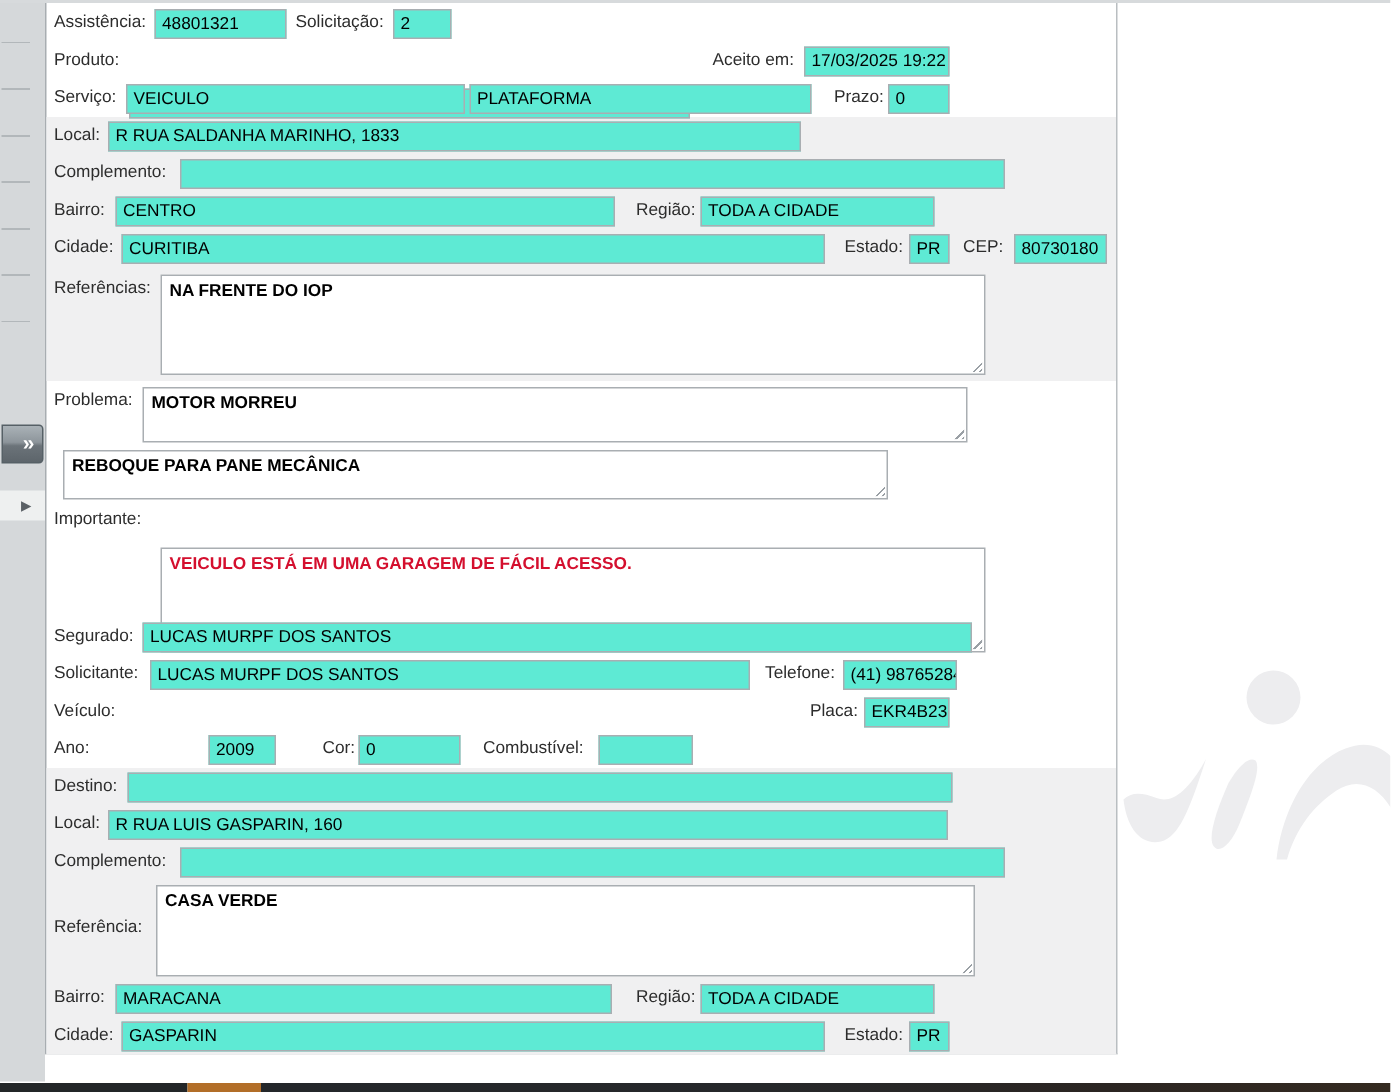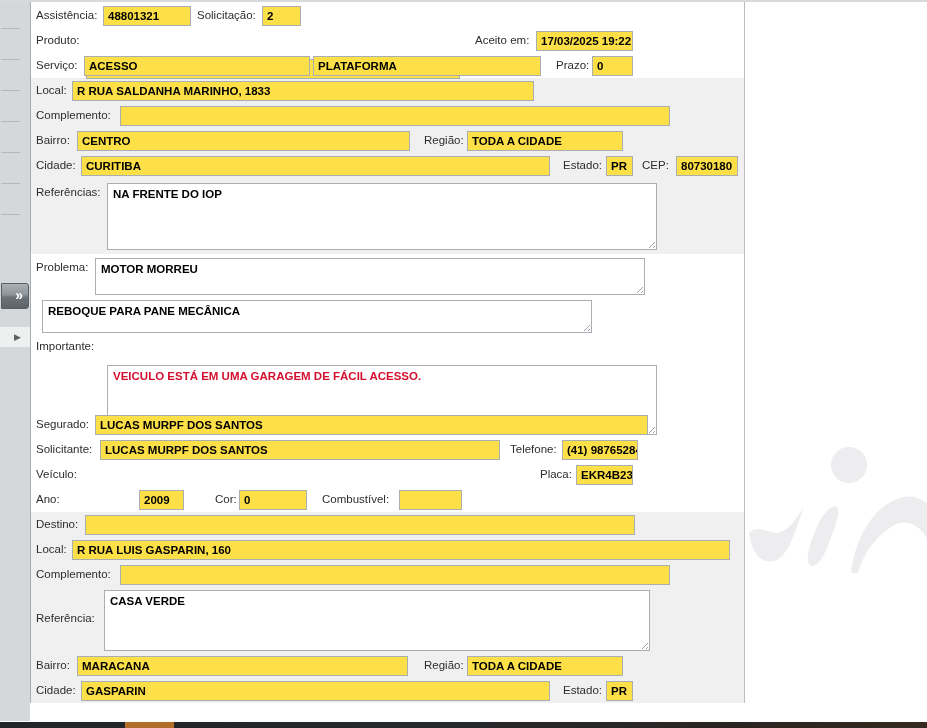--- a/index.html
+++ b/index.html
@@ -22,22 +22,22 @@
   .lightband{position:absolute;left:0;top:327px;width:30px;height:20px;background:#eef0f0;}
   .expand-arrow{position:absolute;left:14px;top:330px;color:#5a6065;font-size:9px;line-height:14px;}
   
   .panel{position:absolute;left:30px;top:2px;width:715px;height:701px;background:#ffffff;
     border-left:1px solid #a8adb1;border-right:1px solid #b9bec1;border-bottom:1px solid #cfd2d4;
     box-sizing:border-box;}
   .sec-gray1{position:absolute;left:31px;top:78px;width:713px;height:176px;background:#f0f0f1;}
   .sec-gray2{position:absolute;left:31px;top:512px;width:713px;height:191px;background:#f0f0f1;}
   
   .lbl{position:absolute;font-size:11.5px;color:#2d2d2d;white-space:nowrap;}
-  .inp{position:absolute;box-sizing:border-box;height:20px;background:#fde047;
-    border:1px solid #a9aeb2;font-size:11.5px;font-weight:bold;color:#000000;
+  .inp{position:absolute;box-sizing:border-box;height:20px;background:#5eead4;
+    border:1px solid #a9aeb2;font-size:11.5px;font-weight:normal;color:#000000;
     padding:3px 3px 0 4px;white-space:nowrap;overflow:hidden;}
   .ta{position:absolute;box-sizing:border-box;background:#ffffff;border:1px solid #a9aeb2;
     font-size:11.5px;font-weight:bold;color:#000000;padding:4px 5px;overflow:hidden;}
   .ta::after{content:"";position:absolute;right:1px;bottom:1px;width:9px;height:9px;
     background:repeating-linear-gradient(135deg,transparent 0 2px,#9aa0a5 2px 3px);
     clip-path:polygon(100% 0,100% 100%,0 100%);}
   .red{color:var(--red_text,#d40f2e);margin-top:28px;}
   
   .watermark{position:absolute;left:740px;top:420px;width:187px;height:200px;pointer-events:none;}
   
@@ -68,21 +68,21 @@
   <span class="inp" style="left:103px;top:6px;width:88px">48801321</span>
   <span class="lbl" style="left:197px;top:9px">Solicitação:</span>
   <span class="inp" style="left:262px;top:6px;width:39px">2</span>
 
   <span class="lbl" style="left:36px;top:34px">Produto:</span>
   <span class="inp red" style="left:86px;top:31px;width:374px">PIER</span>
   <span class="lbl" style="left:475px;top:34px">Aceito em:</span>
   <span class="inp" style="left:536px;top:31px;width:97px">17/03/2025 19:22</span>
 
   <span class="lbl" style="left:36px;top:59px">Serviço:</span>
-  <span class="inp" style="left:84px;top:56px;width:226px">ACESSO</span>
+  <span class="inp" style="left:84px;top:56px;width:226px">VEICULO</span>
   <span class="inp" style="left:313px;top:56px;width:228px">PLATAFORMA</span>
   <span class="lbl" style="left:556px;top:59px">Prazo:</span>
   <span class="inp" style="left:592px;top:56px;width:41px">0</span>
 
   <span class="lbl" style="left:36px;top:84px">Local:</span>
   <span class="inp" style="left:72px;top:81px;width:462px">R RUA SALDANHA MARINHO, 1833</span>
 
   <span class="lbl" style="left:36px;top:109px">Complemento:</span>
   <span class="inp" style="left:120px;top:106px;width:550px"></span>
 
@@ -125,21 +125,21 @@
   <span class="inp" style="left:139px;top:490px;width:45px">2009</span>
   <span class="lbl" style="left:215px;top:493px">Cor:</span>
   <span class="inp" style="left:239px;top:490px;width:68px">0</span>
   <span class="lbl" style="left:322px;top:493px">Combustível:</span>
   <span class="inp" style="left:399px;top:490px;width:63px"></span>
 
   <span class="lbl" style="left:36px;top:518px">Destino:</span>
   <span class="inp" style="left:85px;top:515px;width:550px"></span>
 
   <span class="lbl" style="left:36px;top:543px">Local:</span>
-  <span class="inp" style="left:72px;top:540px;width:658px">R RUA LUIS GASPARIN, 160</span>
+  <span class="inp" style="left:72px;top:540px;width:560px">R RUA LUIS GASPARIN, 160</span>
 
   <span class="lbl" style="left:36px;top:568px">Complemento:</span>
   <span class="inp" style="left:120px;top:565px;width:550px"></span>
 
   <span class="lbl" style="left:36px;top:612px">Referência:</span>
   <div class="ta" style="left:104px;top:590px;width:546px;height:61px">CASA VERDE</div>
 
   <span class="lbl" style="left:36px;top:659px">Bairro:</span>
   <span class="inp" style="left:77px;top:656px;width:331px">MARACANA</span>
   <span class="lbl" style="left:424px;top:659px">Região:</span>

